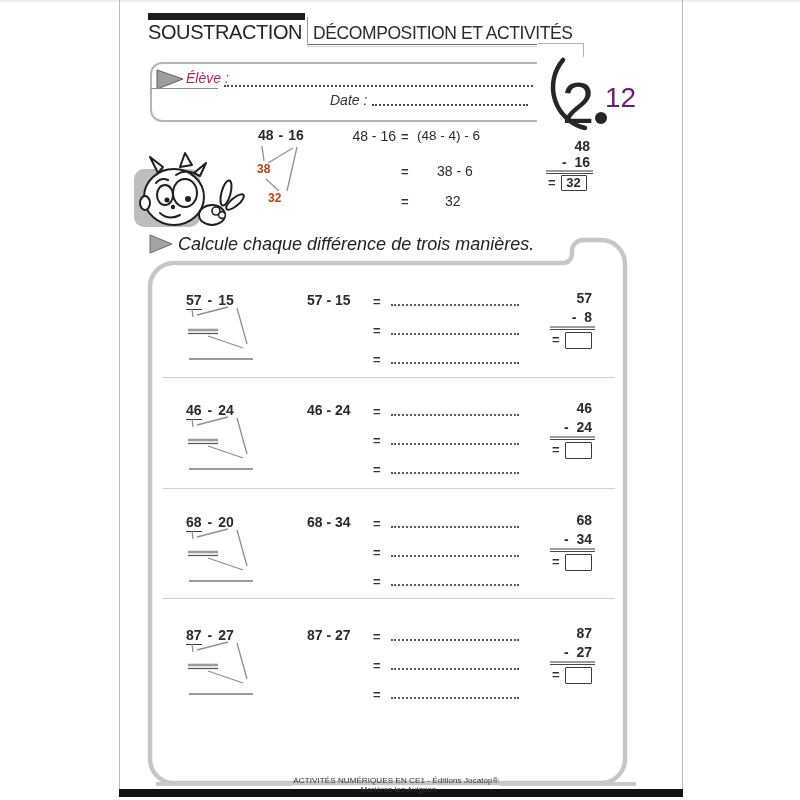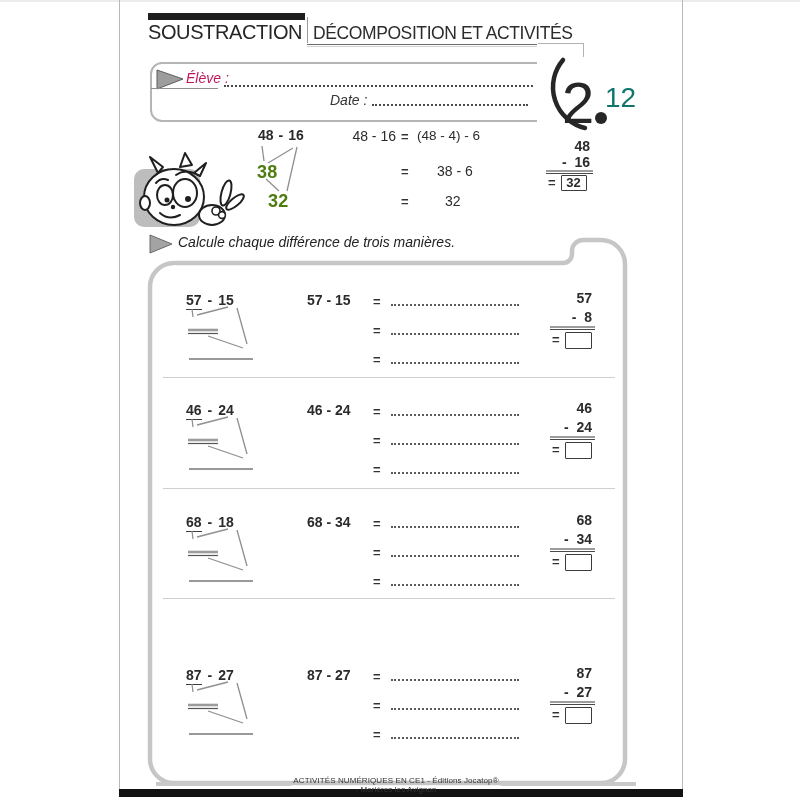--- a/index.html
+++ b/index.html
@@ -1,21 +1,21 @@
 <!DOCTYPE html>
 <html><head>
 <meta charset="utf-8">
 <style>
   html,body{margin:0;padding:0;background:#fff;}
   body{width:800px;height:800px;position:relative;overflow:hidden;
        font-family:"Liberation Sans","DejaVu Sans",sans-serif;color:#2b2b2b;}
   .abs{position:absolute;}
   .b{font-weight:400;}
   .it{font-style:italic;}
-  .num{font-weight:700;font-size:18px;color:#4d7c0f;letter-spacing:.2px;}
+  .num{font-weight:700;font-size:12px;color:#c2410c;letter-spacing:.2px;}
   .usc{border-bottom:1.6px solid #3d3d3d;padding-bottom:1px;}
   .sep{margin:0 6px;font-weight:700;font-size:14px;}
   .eq{font-weight:700;font-size:13px;color:#333;}
   .dotted{display:inline-block;width:128px;height:12px;border-bottom:2px dotted #5a5a5a;margin-left:10px;}
   .dotfield{border-bottom:2px dotted #4a4a4a;}
   .ex-row{position:absolute;left:150px;width:478px;height:100px;}
   .tree-top{position:absolute;font-weight:700;font-size:14px;white-space:nowrap;}
   .tree-lines{position:absolute;}
   .tree-lines line{stroke:#8f8f8f;stroke-width:1.3;}
   .tree-lines line.thick{stroke:#9c9c9c;stroke-width:2.6;}
@@ -59,21 +59,21 @@
 <div class="abs dotfield" style="left:372px;top:91px;width:156px;height:13px;"></div>
 
 <div class="abs" style="left:537px;top:41px;width:125px;height:95px;background:#fff;"></div>
 <div class="abs" style="left:538px;top:43px;width:45px;height:1px;background:#b3b3b3;"></div>
 <div class="abs" style="left:583px;top:43px;width:1px;height:14px;background:#b3b3b3;"></div>
 <svg class="abs" style="left:535px;top:50px;" width="70" height="90" viewBox="0 0 70 90">
   <path d="M 28 10 A 42 42 0 0 0 50 78" fill="none" stroke="#262626" stroke-width="4.5" stroke-linecap="round"></path>
 </svg>
 <div class="abs b" style="left:562px;top:74px;font-size:58px;line-height:1;color:#262626;">2</div>
 <div class="abs" style="left:595px;top:112px;width:12px;height:12px;border-radius:50%;background:#262626;"></div>
-<div class="abs b" style="left:605px;top:84px;font-size:28px;line-height:1;color:#0f766e;">12</div>
+<div class="abs b" style="left:605px;top:84px;font-size:28px;line-height:1;color:#701a75;">12</div>
 
 <svg class="abs cartoon" style="left:128px;top:145px;" width="120" height="100" viewBox="0 0 120 100">
   <rect x="6" y="24" width="66" height="58" rx="10" fill="#bdbdbd"></rect>
   <ellipse cx="46" cy="52" rx="30" ry="28" fill="#fff" stroke="#1f1f1f" stroke-width="2"></ellipse>
   <path d="M 30 28 L 22 12 L 35 22 Z" fill="#fff" stroke="#1f1f1f" stroke-width="2" stroke-linejoin="round"></path>
   <path d="M 52 22 L 57 8 L 64 20 Z" fill="#fff" stroke="#1f1f1f" stroke-width="2" stroke-linejoin="round"></path>
   <path d="M 66 28 L 78 18 L 72 31 Z" fill="#fff" stroke="#1f1f1f" stroke-width="2" stroke-linejoin="round"></path>
   <ellipse cx="17" cy="58" rx="5" ry="7" fill="#fff" stroke="#1f1f1f" stroke-width="2"></ellipse>
   <ellipse cx="57" cy="48" rx="12" ry="14" fill="#fff" stroke="#1f1f1f" stroke-width="2"></ellipse>
   <ellipse cx="37" cy="50" rx="8" ry="10" fill="#fff" stroke="#1f1f1f" stroke-width="2"></ellipse>
@@ -117,21 +117,21 @@
   <div class="l2" style="top:35px;"></div>
   <div class="res" style="top:37px;">
     <span class="eq">=</span>
     <span class="ansbox" style="width:24px;height:14px;text-align:center;font-weight:700;font-size:13px;line-height:14px;">32</span>
   </div>
 </div>
 
 <svg class="abs" style="left:148px;top:234px;" width="26" height="20" viewBox="0 0 26 20">
   <polygon points="2,1 2,19 24,10" fill="#a3a3a3" stroke="#6a6a6a" stroke-width="1"></polygon>
 </svg>
-<div class="abs b it" style="left:178px;top:234px;font-size:14px;color:#222;">Calcule chaque différence de trois manières.</div>
+<div class="abs b it" style="left:178px;top:234px;font-size:18px;color:#222;">Calcule chaque différence de trois manières.</div>
 
 <svg class="abs" style="left:145px;top:235px;" width="490" height="555" viewBox="0 0 490 555">
   <path d="M 31 28 H 418 A 9 9 0 0 0 427 19 V 16 A 11 11 0 0 1 438 5 H 456 A 24 24 0 0 1 480 29 V 524 A 24 24 0 0 1 456 548 H 29 A 24 24 0 0 1 5 524 V 52 A 24 24 0 0 1 29 28" fill="none" stroke="#c6c6c6" stroke-width="4.5" stroke-linejoin="round" stroke-linecap="round"></path>
 </svg>
 
 <div class="hsep" style="left:163px;top:377px;width:452px;"></div>
 <div class="hsep" style="left:163px;top:488px;width:452px;"></div>
 <div class="hsep" style="left:163px;top:598px;width:452px;"></div>
 
 <div id="exercise-area" class="abs" style="left:0;top:0;width:667px;height:800px;">
@@ -198,21 +198,21 @@
       <div class="l1"></div>
       <div class="l2"></div>
       <div class="res">
         <span class="eq">=</span>
         <span class="ansbox"></span>
       </div>
     </div>
   </div>
     <div class="ex-row" style="top: 514px;">
     <div class="tree-top" style="left:36px;top:0;">
-      <span class="usc">68</span><span class="sep">-</span><span>18</span>
+      <span class="usc">68</span><span class="sep">-</span><span>20</span>
     </div>
     <svg class="tree-lines" style="left:35px;top:14px;" width="110" height="72" viewBox="0 0 110 72">
       <line x1="7" y1="3" x2="8" y2="11"></line>
       <line x1="12" y1="9" x2="43" y2="1"></line>
       <line x1="52" y1="2" x2="62" y2="38"></line>
       <line class="thick" x1="3" y1="24" x2="33" y2="24"></line>
       <line class="dark" x1="3" y1="27.5" x2="33" y2="27.5"></line>
       <line x1="23" y1="30" x2="58" y2="42"></line>
       <line class="mid" x1="4" y1="53" x2="68" y2="53"></line>
     </svg>
@@ -230,21 +230,21 @@
       <div class="m1">68</div>
       <div class="m2">-  34</div>
       <div class="l1"></div>
       <div class="l2"></div>
       <div class="res">
         <span class="eq">=</span>
         <span class="ansbox"></span>
       </div>
     </div>
   </div>
-    <div class="ex-row" style="top: 627px; margin-top: 40px;">
+    <div class="ex-row" style="top: 627px;">
     <div class="tree-top" style="left:36px;top:0;">
       <span class="usc">87</span><span class="sep">-</span><span>27</span>
     </div>
     <svg class="tree-lines" style="left:35px;top:14px;" width="110" height="72" viewBox="0 0 110 72">
       <line x1="7" y1="3" x2="8" y2="11"></line>
       <line x1="12" y1="9" x2="43" y2="1"></line>
       <line x1="52" y1="2" x2="62" y2="38"></line>
       <line class="thick" x1="3" y1="24" x2="33" y2="24"></line>
       <line class="dark" x1="3" y1="27.5" x2="33" y2="27.5"></line>
       <line x1="23" y1="30" x2="58" y2="42"></line>

